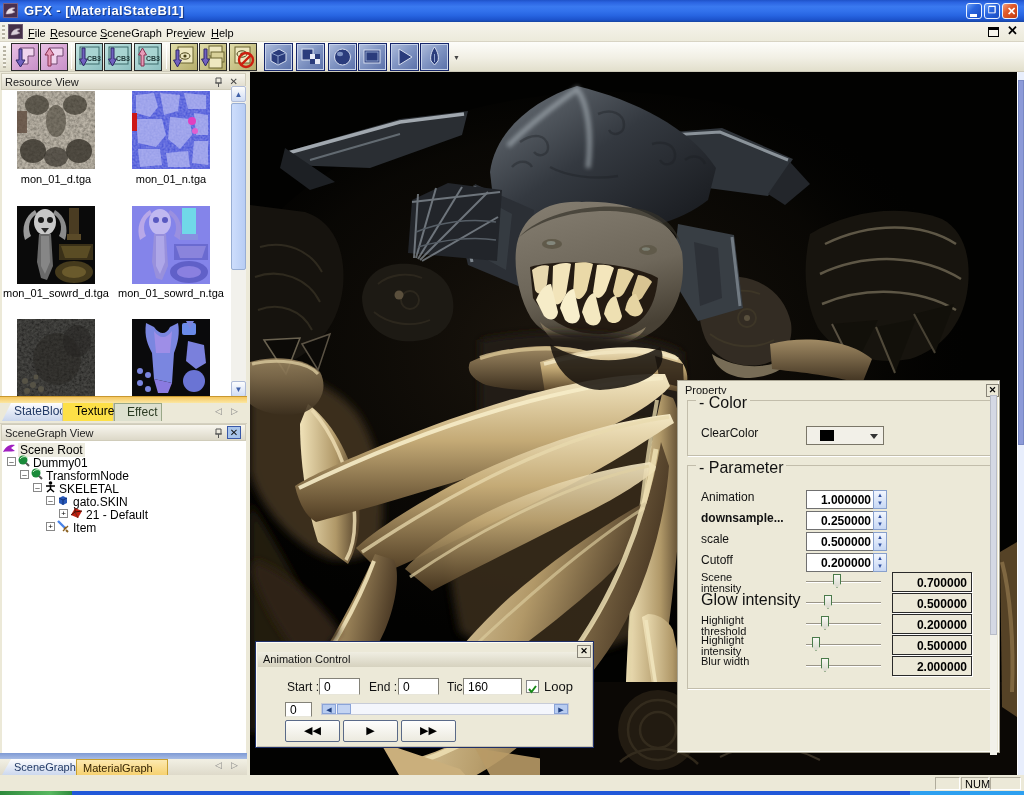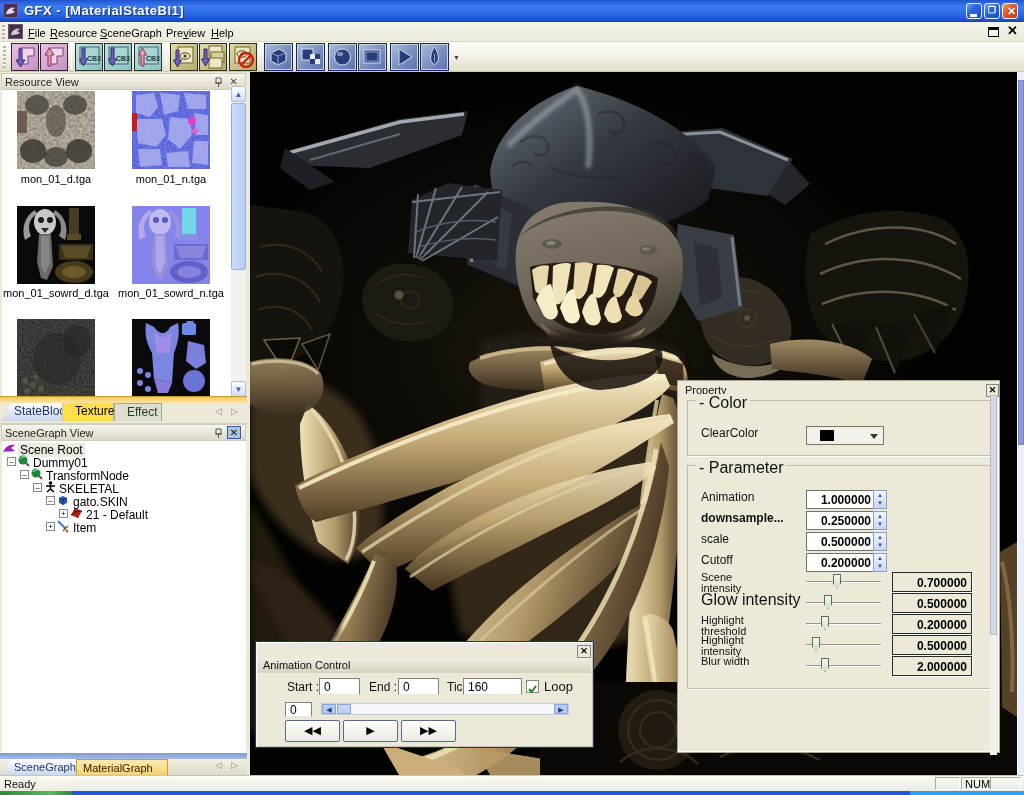--- a/index.html
+++ b/index.html
@@ -56,21 +56,21 @@
 .grpbox { position:absolute; left:9px; width:304px; border:1px solid #c2bdab; box-shadow:1px 1px 0 #fff; }
 .grplbl { position:absolute; font-size:16px; color:#111; background:#ece9d8; padding:0 3px; }
 .plabel { position:absolute; left:23px; font-size:12px; color:#111; line-height:11px; }
 .spinfld { position:absolute; left:128px; width:67px; height:19px; background:#fff; border:1px solid #707070; border-right:none; font-size:12px; font-weight:bold; text-align:right; padding:2px 2px 0 0; }
 .spinbtn { position:absolute; left:195px; width:14px; height:19px; background:linear-gradient(180deg,#f2f6fe,#c8d8f4); border:1px solid #88a0cc; font-size:6px; color:#3050a0; text-align:center; line-height:8px; }
 .slider { position:absolute; left:128px; width:77px; height:17px; }
 .strack { position:absolute; left:0; top:8px; width:75px; height:2px; background:#fff; border-top:1px solid #9a9588; }
 .sthumb { position:absolute; top:1px; width:8px; height:14px; background:linear-gradient(180deg,#f8f8f4,#d8d8cc); border:1px solid #4a7a4a; clip-path:polygon(0 0,100% 0,100% 70%,50% 100%,0 70%); }
 .valbox { position:absolute; left:214px; width:80px; height:20px; background:#ece9d8; border:1px solid #2a2a2a; box-shadow:1px 1px 0 #fff; font-size:12px; font-weight:bold; text-align:right; padding:3px 4px 0 0; }
 #anim { left:255px; top:641px; width:339px; height:107px; background:#ece9d8; border:1px solid #203068; box-shadow:inset 1px 1px 0 #fdfcf6, inset -1px -1px 0 #c8c4b2; }
-#anim-title { position:absolute; left:2px; top:16px; width:333px; height:15px; background:linear-gradient(180deg,#f0eee2,#d6d2bf); font-size:11px; padding:1px 0 8px 5px; color:#111; }
+#anim-title { position:absolute; left:2px; top:10px; width:333px; height:15px; background:linear-gradient(180deg,#f0eee2,#d6d2bf); font-size:11px; padding:1px 0 8px 5px; color:#111; }
 .afield { position:absolute; height:17px; background:#fff; border:1px solid #848278; border-bottom-color:#e8e6da; font-size:12px; padding:1px 0 0 4px; }
 .albl { position:absolute; font-size:12px; color:#111; }
 .abtn { position:absolute; top:78px; width:55px; height:22px; background:linear-gradient(180deg,#fefefd,#eceadf); border:1px solid #5a6a88; border-radius:2px; text-align:center; font-size:11px; color:#000; padding-top:3px; }
 
 #statusbar { left:0; top:775px; width:1024px; height:16px; background:linear-gradient(180deg,#fbfaf4,#ecebdf); border-top:1px solid #c8c4b4; font-size:11px; color:#111; }
 .scell { position:absolute; top:777px; height:13px; border:1px solid; border-color:#b0ac9c #fff #fff #b0ac9c; font-size:11px; padding:0 3px; }
 #taskbar { left:0; top:791px; width:1024px; height:4px; background:#2258d8; }
 #task-green { left:0; top:791px; width:72px; height:4px; background:linear-gradient(90deg,#2e8a3c,#58b860 70%,#2e8a3c); }
 #task-lblue { left:910px; top:791px; width:114px; height:4px; background:#2ea0f0; }
 </style></head>
@@ -668,22 +668,19 @@
   <div style="position:absolute;left:65px;top:61px;width:248px;height:12px;background:#f4f6fc;border:1px solid #c8ccd8;">
     <div style="position:absolute;left:0;top:0;width:14px;height:10px;background:#b8ccf0;border:1px solid #8aa4d8;font-size:7px;color:#204080;text-align:center;line-height:9px;">◀</div>
     <div style="position:absolute;left:15px;top:0;width:14px;height:10px;background:#c4d4f2;border:1px solid #8aa4d8;"></div>
     <div style="position:absolute;right:0;top:0;width:14px;height:10px;background:#b8ccf0;border:1px solid #8aa4d8;font-size:7px;color:#204080;text-align:center;line-height:9px;">▶</div>
   </div>
   <div class="abtn" style="left:29px;">◀◀</div>
   <div class="abtn" style="left:87px;">▶</div>
   <div class="abtn" style="left:145px;">▶▶</div>
 </div>
 
-<div id="statusbar" class="abs">
-      <span style="position:absolute;left:4px;top:2px;">Ready</span>
-    </div>
 <div class="scell abs" style="left:935px;width:25px;"></div>
 <div class="scell abs" style="left:961px;width:28px;">NUM</div>
 <div class="scell abs" style="left:990px;width:31px;"></div>
 <div id="taskbar" class="abs"></div>
 <div id="task-green" class="abs"></div>
 <div id="task-lblue" class="abs"></div>
 </div>
 
 </body></html>

